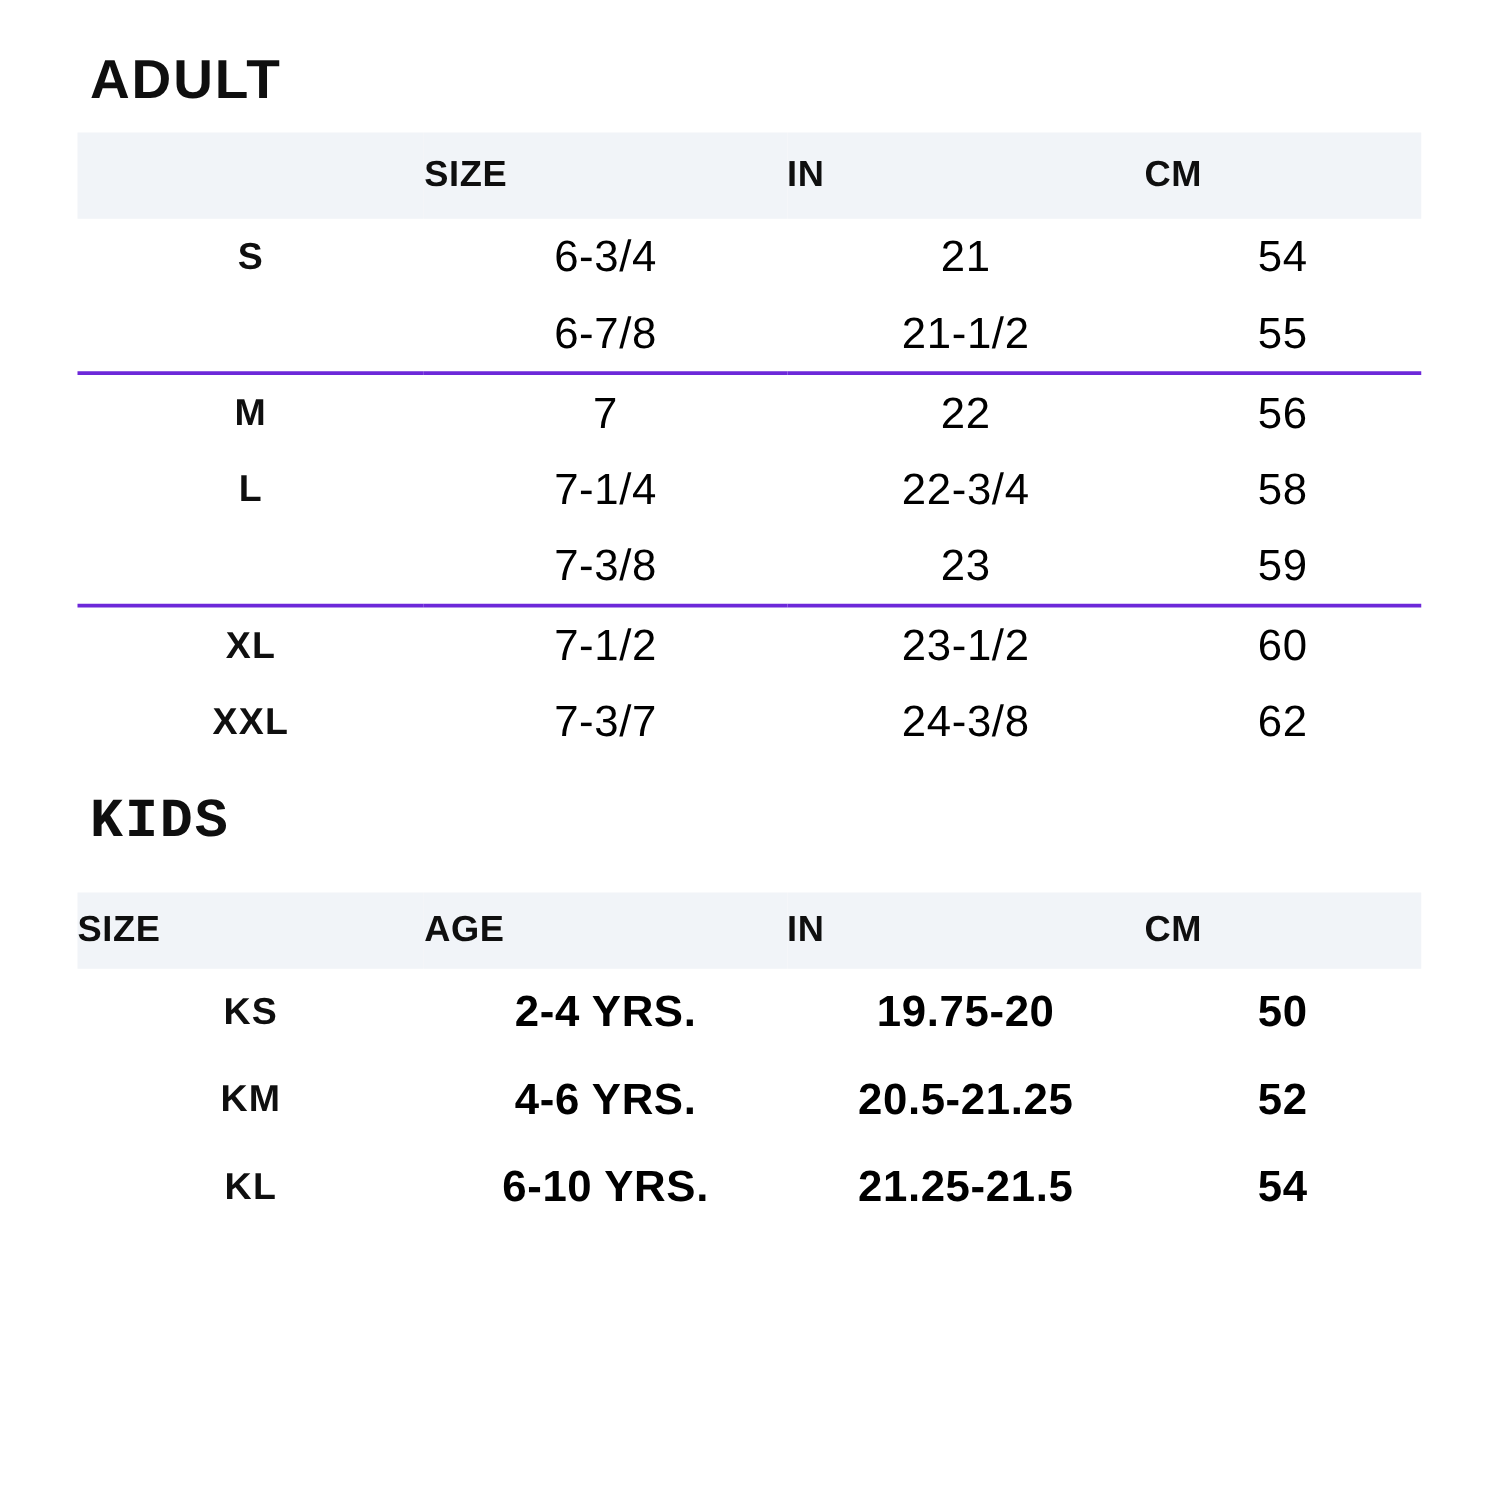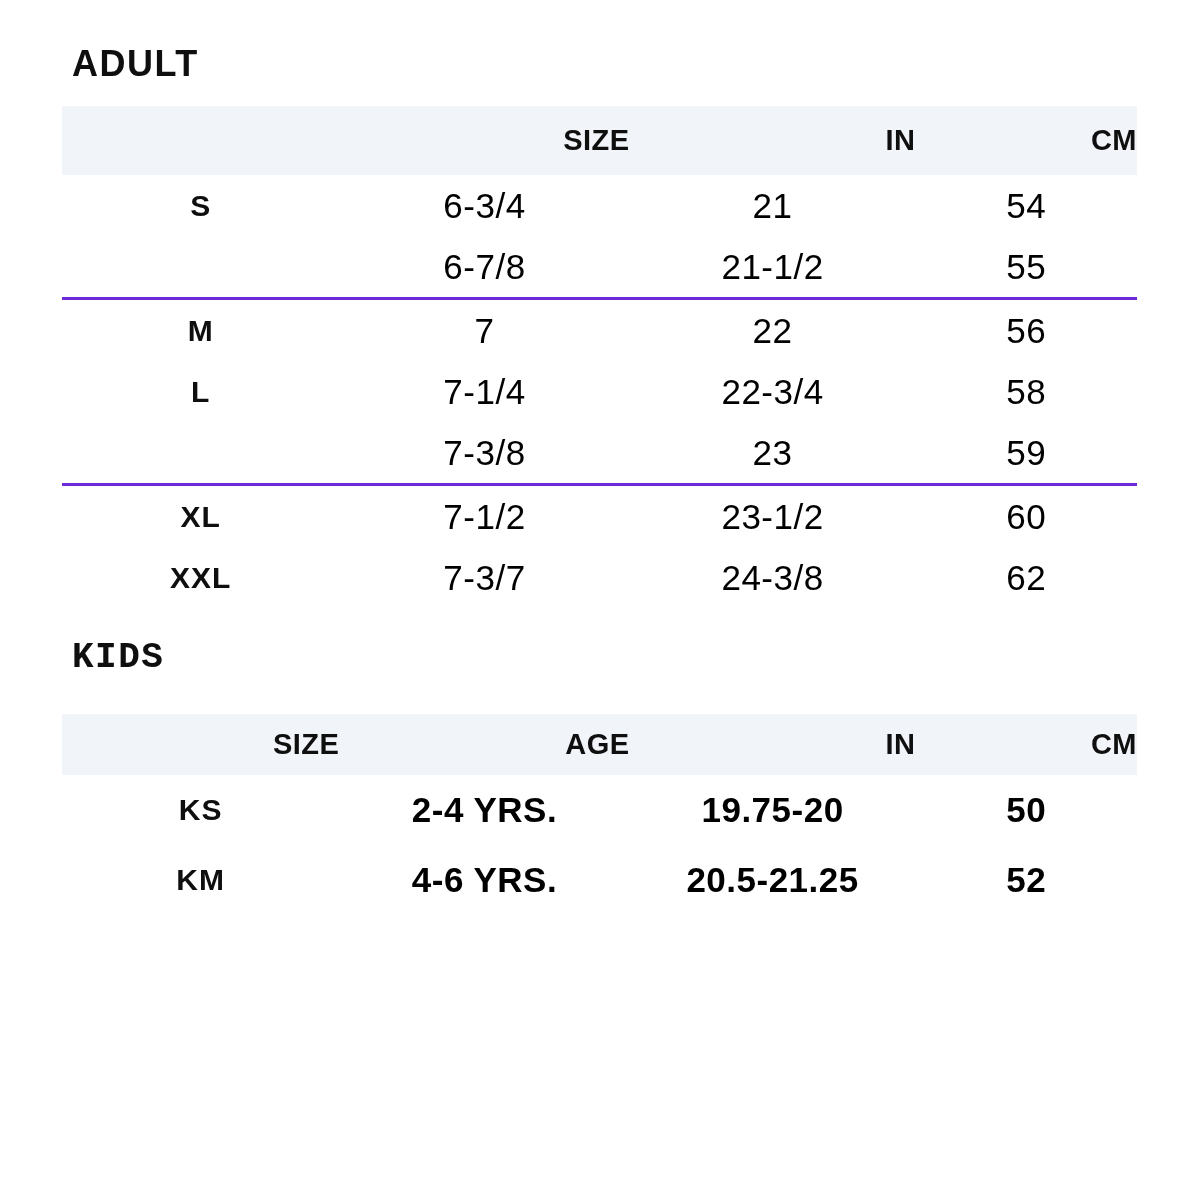--- a/index.html
+++ b/index.html
@@ -13,21 +13,21 @@
     width: 1200px;
     height: 1200px;
     padding: 44px 63px 0 62px;
     background: #ffffff;
     font-family: "Liberation Sans", sans-serif;
     color: #1c1c1c;
     overflow: hidden;
   }
   .section-title {
     margin: 0 0 22px 10px;
-    font-size: 36px;
+    font-size: 44px;
     line-height: 40px;
     font-weight: 800;
     letter-spacing: 1.5px;
     color: #0f0f0f;
   }
   .section-title.kids {
     margin-top: 30px;
     margin-bottom: 36px;
     font-family: Liberation Mono, monospace;
   }
@@ -41,21 +41,21 @@
   table.size-table col.c3 { width: 26.6%; }
   table.size-table col.c4 { width: 20.6%; }
 
   table.size-table thead th {
     background: #f1f4f8;
     height: 69px;
     font-size: 29px;
     font-weight: bold;
     letter-spacing: 0.5px;
     color: #0f0f0f;
-    text-align: right;
+    text-align: left;
     vertical-align: middle;
     padding: 0;
   }
   table.kids thead th { height: 61px; }
 
   table.size-table tbody td {
     height: 61px;
     font-size: 35px;
     font-weight: 400;
     letter-spacing: 0.5px;
@@ -171,16 +171,22 @@
         <td>2-4 YRS.</td>
         <td>19.75-20</td>
         <td>50</td>
       </tr>
       <tr>
         <td class="lbl">KM</td>
         <td>4-6 YRS.</td>
         <td>20.5-21.25</td>
         <td>52</td>
       </tr>
+      <tr>
+        <td class="lbl">KL</td>
+        <td>6-10 YRS.</td>
+        <td>21.25-21.5</td>
+        <td>54</td>
+      </tr>
     </tbody>
   </table>
 
 </div>
 
 </body></html>

